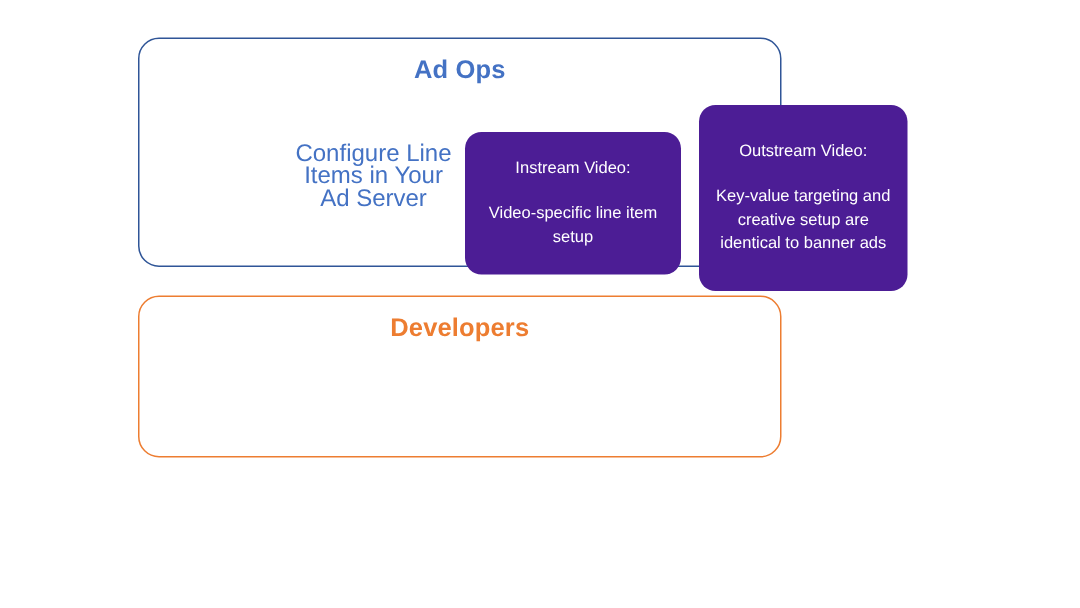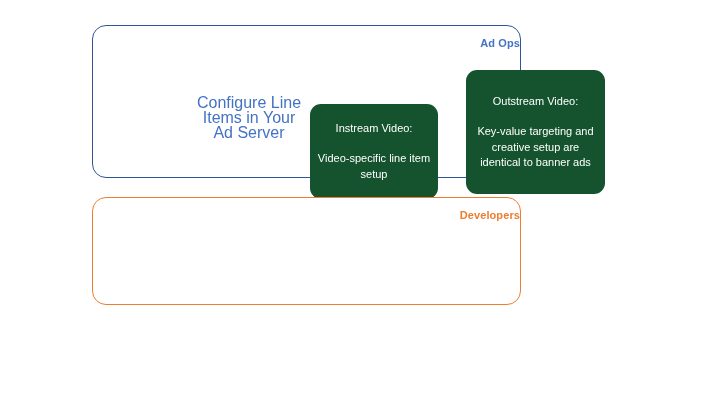--- a/index.html
+++ b/index.html
@@ -43,23 +43,23 @@
     top: 197px;
     width: 429px;
     height: 108px;
     border: 1.4px solid #ED7D31;
   }
 
   .group-title {
     position: absolute;
     left: 0;
     right: 0;
-    text-align: right;
+    text-align: center;
     font-weight: bold;
-    font-size: 11px;
+    font-size: 17px;
     letter-spacing: 0.1px;
   }
   .group-title.adops {
     top: 11px;
     color: #4472C4;
   }
   .group-title.devs {
     top: 11px;
     color: #ED7D31;
   }
@@ -90,31 +90,31 @@
     display: flex;
     align-items: center;
     justify-content: center;
     text-align: center;
     color: #ffffff;
     border-radius: 11px;
     padding: 4px 6px;
     font-size: 11px;
     line-height: 15.5px;
   }
-  .node.blue { background: #14532d; }
+  .node.blue { background: #4c1d95; }
 
   .node-inner { width: 100%; }
   .node-line { display: block; }
   .node-gap { display: block; height: 15px; }
 
   
   .n-instream {
     left: 217px;
-    top: 78px;
-    width: 128px;
+    top: 62px;
+    width: 144px;
     height: 95px;
   }
   .n-outstream {
     left: 373px;
     top: 44px;
     width: 139px;
     height: 124px;
   }
 </style>
 </head>

